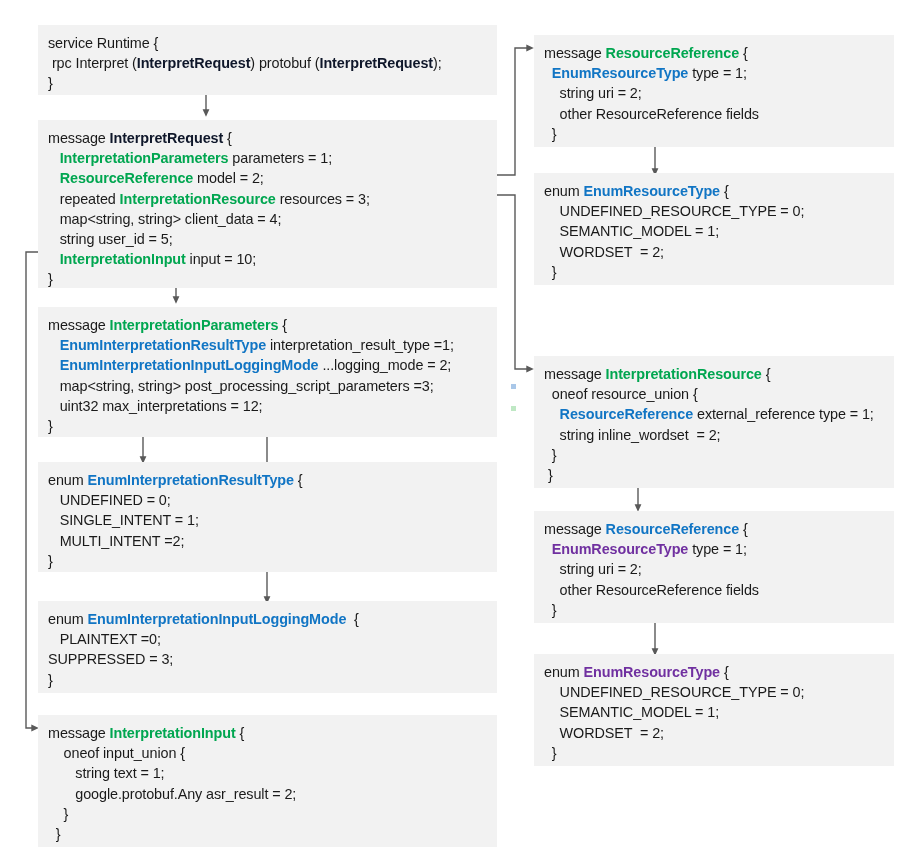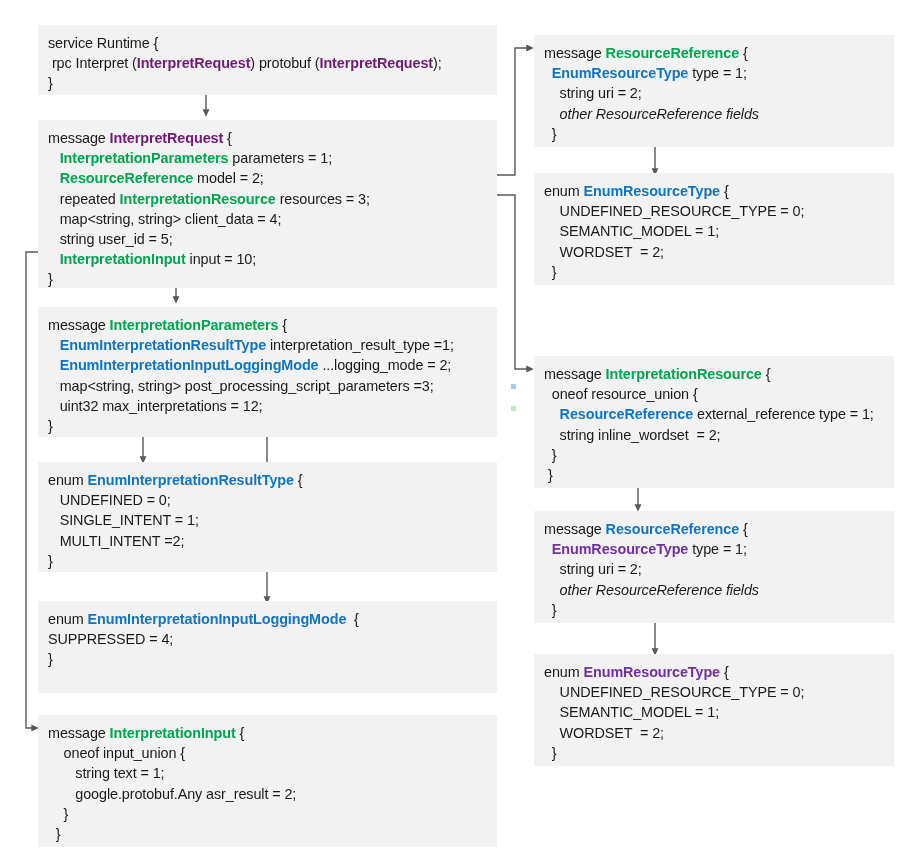--- a/index.html
+++ b/index.html
@@ -16,25 +16,25 @@
     background:#f2f2f2;
     box-sizing:border-box;
     padding:8px 10px 10px 10px;
     font-size:14.4px;
     line-height:20.2px;
     white-space:pre;
     letter-spacing:-0.1px;
   }
   .ln{display:block;white-space:pre;}
   .kw{color:#1a1a1a;}
-  .red{color:#701a75;font-weight:bold;}
+  .red{color:#0f172a;font-weight:bold;}
   .grn{color:#00a650;font-weight:bold;}
   .blu{color:#1175c4;font-weight:bold;}
   .pur{color:#7030a0;font-weight:bold;}
-  .ital{font-style:italic;}
+  .ital{}
   .dot{position:absolute;width:5px;height:5px;}
   .dot.b{background:#a9c7e8;}
   .dot.g{background:#bfe8c4;}
 </style>
 </head>
 <body>
 
 <div id="diagram">
 
   <svg class="connectors" viewBox="0 0 911 857" width="911" height="857" aria-hidden="true">
@@ -61,21 +61,21 @@
   <span class="dot g" style="left:511px;top:406px;"></span>
 
   <div class="box" style="left:38px;top:25px;width:459px;height:70px;"><span class="ln"><span class="kw">service Runtime {</span></span><span class="ln"><span class="kw"> rpc Interpret (</span><span class="red">InterpretRequest</span><span class="kw">) protobuf (</span><span class="red">InterpretRequest</span><span class="kw">);</span></span><span class="ln"><span class="kw">}</span></span></div>
 
   <div class="box" style="left:38px;top:120px;width:459px;height:168px;"><span class="ln"><span class="kw">message </span><span class="red">InterpretRequest</span><span class="kw"> {</span></span><span class="ln"><span class="kw">   </span><span class="grn">InterpretationParameters</span><span class="kw"> parameters = 1;</span></span><span class="ln"><span class="kw">   </span><span class="grn">ResourceReference</span><span class="kw"> model = 2;</span></span><span class="ln"><span class="kw">   repeated </span><span class="grn">InterpretationResource</span><span class="kw"> resources = 3;</span></span><span class="ln"><span class="kw">   map&lt;string, string&gt; client_data = 4;</span></span><span class="ln"><span class="kw">   string user_id = 5;</span></span><span class="ln"><span class="kw">   </span><span class="grn">InterpretationInput</span><span class="kw"> input = 10;</span></span><span class="ln"><span class="kw">}</span></span></div>
 
   <div class="box" style="left:38px;top:307px;width:459px;height:130px;"><span class="ln"><span class="kw">message </span><span class="grn">InterpretationParameters</span><span class="kw"> {</span></span><span class="ln"><span class="kw">   </span><span class="blu">EnumInterpretationResultType</span><span class="kw"> interpretation_result_type =1;</span></span><span class="ln"><span class="kw">   </span><span class="blu">EnumInterpretationInputLoggingMode</span><span class="kw"> ...logging_mode = 2;</span></span><span class="ln"><span class="kw">   map&lt;string, string&gt; post_processing_script_parameters =3;</span></span><span class="ln"><span class="kw">   uint32 max_interpretations = 12;</span></span><span class="ln"><span class="kw">}</span></span></div>
 
   <div class="box" style="left:38px;top:462px;width:459px;height:110px;"><span class="ln"><span class="kw">enum </span><span class="blu">EnumInterpretationResultType</span><span class="kw"> {</span></span><span class="ln"><span class="kw">   UNDEFINED = 0;</span></span><span class="ln"><span class="kw">   SINGLE_INTENT = 1;</span></span><span class="ln"><span class="kw">   MULTI_INTENT =2;</span></span><span class="ln"><span class="kw">}</span></span></div>
 
-  <div class="box" style="left:38px;top:601px;width:459px;height:92px;"><span class="ln"><span class="kw">enum </span><span class="blu">EnumInterpretationInputLoggingMode</span><span class="kw">  {</span></span><span class="ln"><span class="kw">SUPPRESSED = 4;</span></span><span class="ln"><span class="kw">}</span></span></div>
+  <div class="box" style="left:38px;top:601px;width:459px;height:92px;"><span class="ln"><span class="kw">enum </span><span class="blu">EnumInterpretationInputLoggingMode</span><span class="kw">  {</span></span><span class="ln"><span class="kw">   PLAINTEXT =0;</span></span><span class="ln"><span class="kw">SUPPRESSED = 3;</span></span><span class="ln"><span class="kw">}</span></span></div>
 
   <div class="box" style="left:38px;top:715px;width:459px;height:132px;"><span class="ln"><span class="kw">message </span><span class="grn">InterpretationInput</span><span class="kw"> {</span></span><span class="ln"><span class="kw">    oneof input_union {</span></span><span class="ln"><span class="kw">       string text = 1;</span></span><span class="ln"><span class="kw">       google.protobuf.Any asr_result = 2;</span></span><span class="ln"><span class="kw">    }</span></span><span class="ln"><span class="kw">  }</span></span></div>
 
   <div class="box" style="left:534px;top:35px;width:360px;height:112px;"><span class="ln"><span class="kw">message </span><span class="grn">ResourceReference</span><span class="kw"> {</span></span><span class="ln"><span class="kw">  </span><span class="blu">EnumResourceType</span><span class="kw"> type = 1;</span></span><span class="ln"><span class="kw">    string uri = 2;</span></span><span class="ln"><span class="ital">    other ResourceReference fields</span></span><span class="ln"><span class="kw">  }</span></span></div>
 
   <div class="box" style="left:534px;top:173px;width:360px;height:112px;"><span class="ln"><span class="kw">enum </span><span class="blu">EnumResourceType</span><span class="kw"> {</span></span><span class="ln"><span class="kw">    UNDEFINED_RESOURCE_TYPE = 0;</span></span><span class="ln"><span class="kw">    SEMANTIC_MODEL = 1;</span></span><span class="ln"><span class="kw">    WORDSET  = 2;</span></span><span class="ln"><span class="kw">  }</span></span></div>
 
   <div class="box" style="left:534px;top:356px;width:360px;height:132px;"><span class="ln"><span class="kw">message </span><span class="grn">InterpretationResource</span><span class="kw"> {</span></span><span class="ln"><span class="kw">  oneof resource_union {</span></span><span class="ln"><span class="kw">    </span><span class="blu">ResourceReference</span><span class="kw"> external_reference type = 1;</span></span><span class="ln"><span class="kw">    string inline_wordset  = 2;</span></span><span class="ln"><span class="kw">  }</span></span><span class="ln"><span class="kw"> }</span></span></div>
 
   <div class="box" style="left:534px;top:511px;width:360px;height:112px;"><span class="ln"><span class="kw">message </span><span class="blu">ResourceReference</span><span class="kw"> {</span></span><span class="ln"><span class="kw">  </span><span class="pur">EnumResourceType</span><span class="kw"> type = 1;</span></span><span class="ln"><span class="kw">    string uri = 2;</span></span><span class="ln"><span class="ital">    other ResourceReference fields</span></span><span class="ln"><span class="kw">  }</span></span></div>

